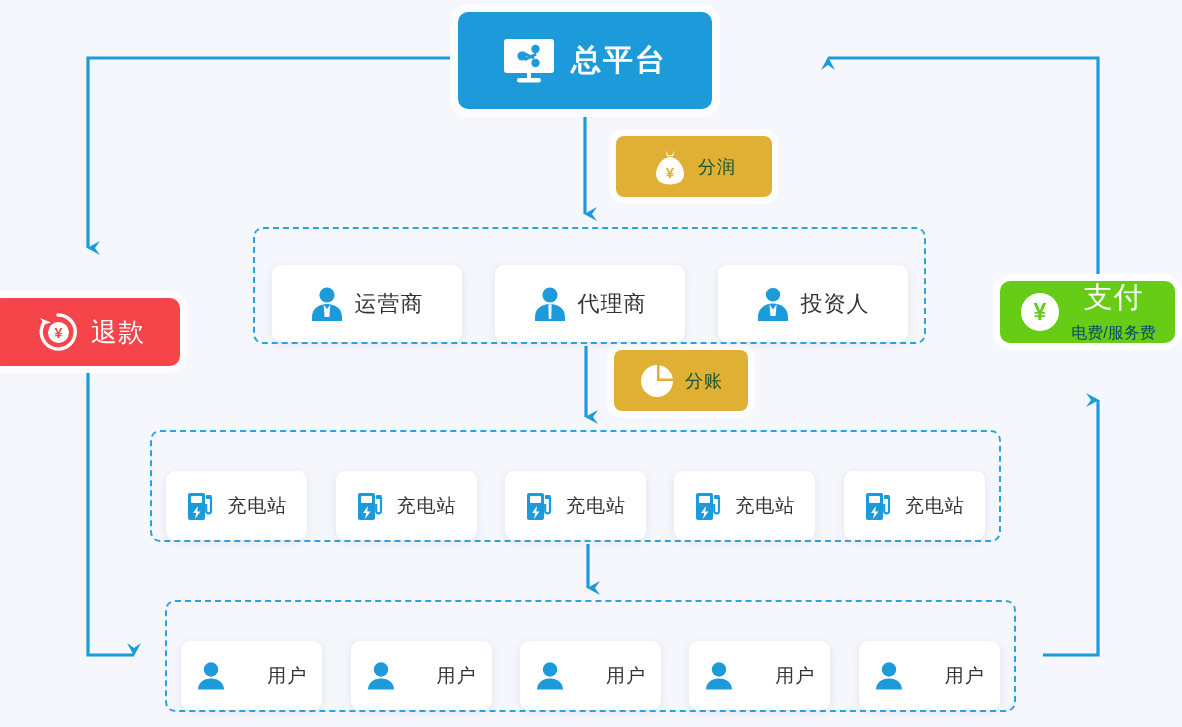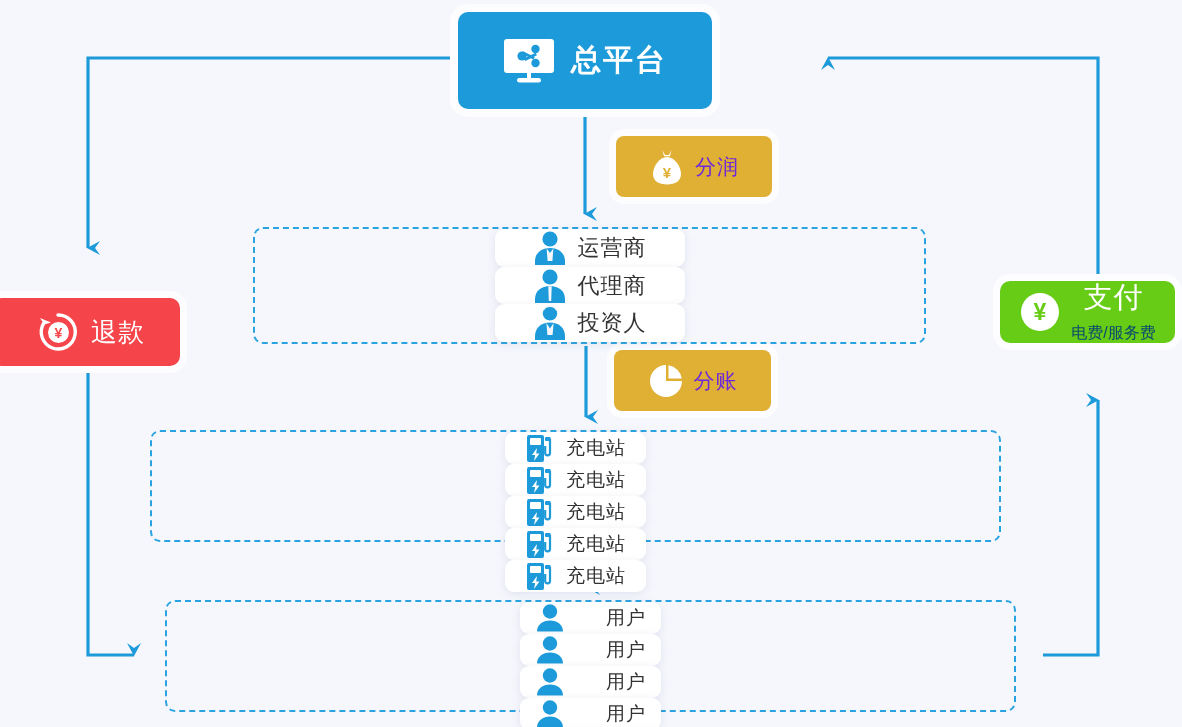--- a/index.html
+++ b/index.html
@@ -54,26 +54,26 @@
 
   
   .gold {
     background: #dfb034;
     border-radius: 8px;
     box-shadow: 0 0 0 7px #fdfdff;
     gap: 10px;
     padding: 0 18px;
   }
   .gold .glabel {
-    color: #6d28d9;
-    font-size: 21px;
+    color: #14532d;
+    font-size: 18px;
     letter-spacing: 1px;
   }
   #badge-profit { left: 616px; top: 136px; width: 156px; height: 61px; }
-  #badge-split  { left: 614px; top: 350px; width: 157px; height: 61px; }
+  #badge-split  { left: 614px; top: 350px; width: 134px; height: 61px; }
 
   
   .refund {
     left: -8px; top: 298px;
     width: 188px; height: 68px;
     background: #f5444a;
     border-radius: 10px;
     box-shadow: 0 0 0 7px #fdfdff;
     gap: 12px;
     padding-left: 10px;
@@ -103,23 +103,22 @@
   .pay .paytitle { color: #ffffff; font-size: 29px; letter-spacing: 1px; }
   .pay .paysub   { color: #0c4a6e; font-size: 16px; margin-top: 10px; }
 
   
   .group {
     position: absolute;
     box-sizing: border-box;
     border: 2px dashed #29a3e0;
     border-radius: 10px;
     display: flex;
-    align-items: center;
+    align-items: flex-end;
     justify-content: space-around;
-    flex-direction: column;
   }
   #group-partners { left: 253px; top: 227px; width: 673px; height: 117px; }
   #group-stations { left: 150px; top: 430px; width: 851px; height: 112px; }
   #group-users    { left: 165px; top: 600px; width: 851px; height: 112px; }
 
   
   .chip {
     box-sizing: border-box;
     background: #ffffff;
     border-radius: 9px;

